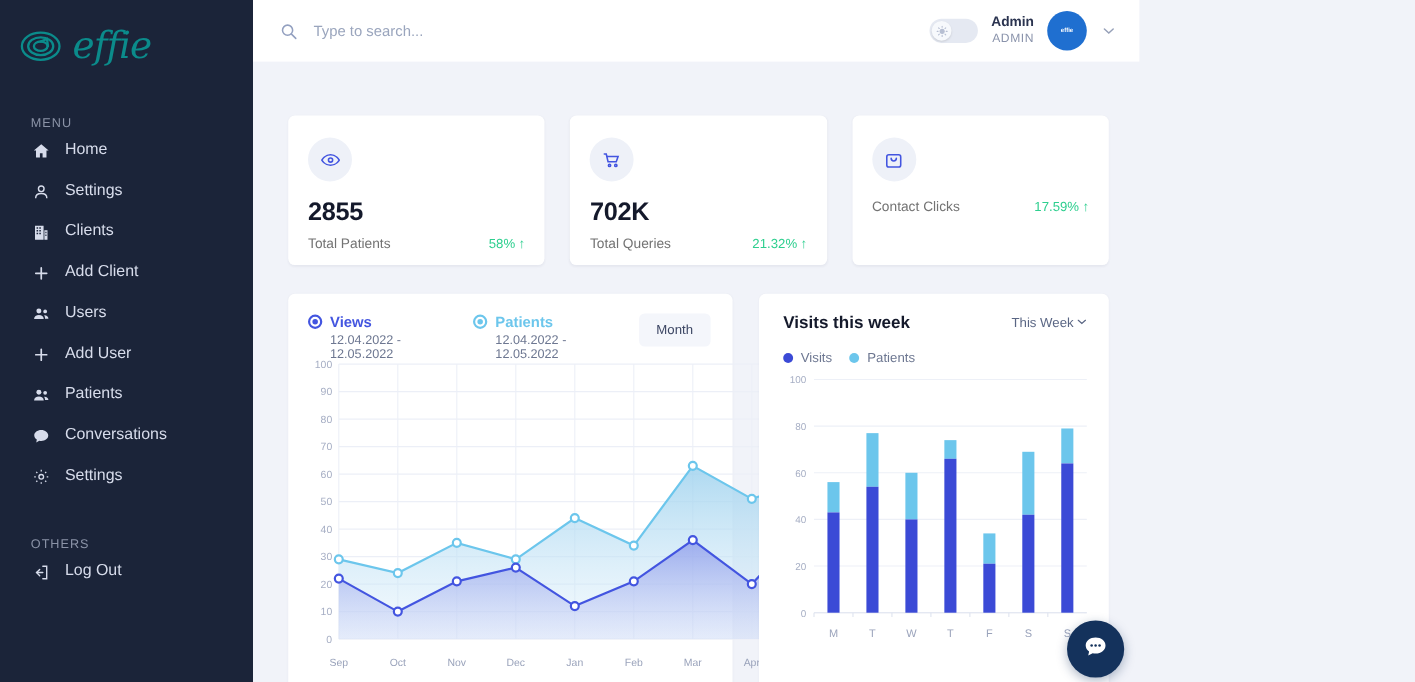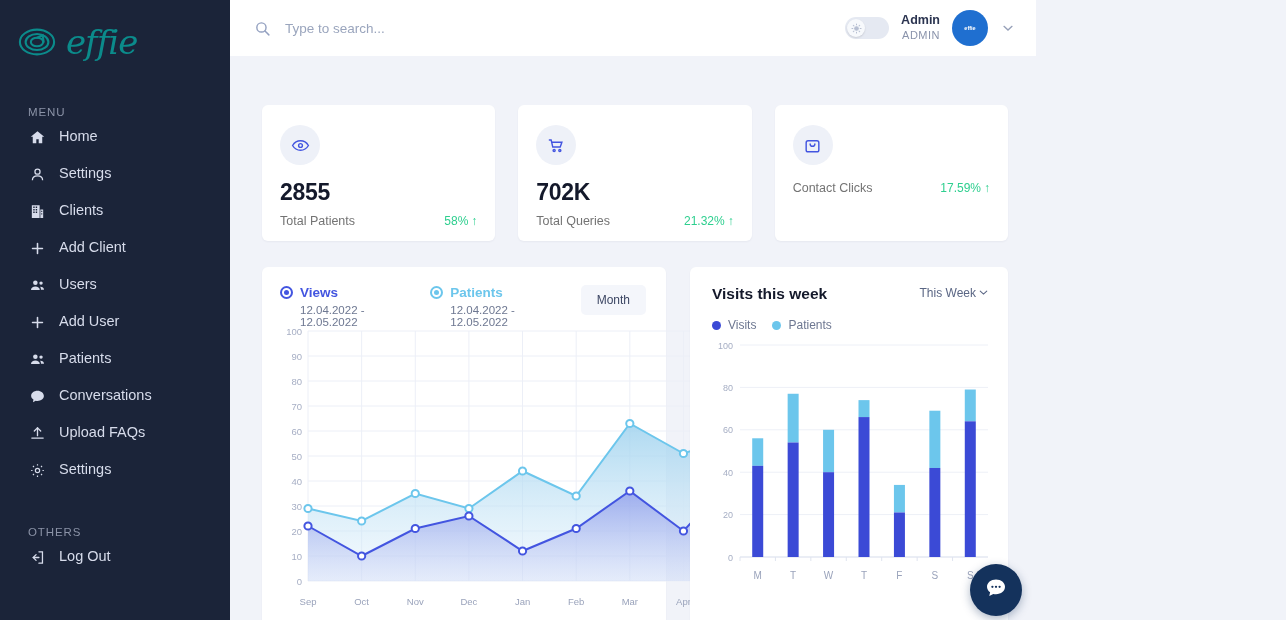--- a/index.html
+++ b/index.html
@@ -200,30 +200,20 @@
         </span>
       <span>Patients</span>
     </div>
     <div class="nav-item">
       <span class="nav-ico">
           <svg viewBox="0 0 24 24" fill="currentColor">
             <path d="M12 4C7 4 3 7.1 3 11c0 2.2 1.3 4.2 3.3 5.4L5.6 20l3.9-2c.8.2 1.6.3 2.5.3 5 0 9-3.1 9-7S17 4 12 4z"></path>
           </svg>
         </span>
       <span>Conversations</span>
-    </div>
-    <div class="nav-item">
-      <span class="nav-ico">
-          <svg viewBox="0 0 24 24" fill="none" stroke="currentColor" stroke-width="1.9" stroke-linecap="round">
-            <path d="M12 15V4"></path>
-            <path d="M7.5 8.5 12 4l4.5 4.5"></path>
-            <path d="M4 18.5h16"></path>
-          </svg>
-        </span>
-      <span>Upload FAQs</span>
     </div>
     <div class="nav-item">
       <span class="nav-ico">
           <svg viewBox="0 0 24 24" fill="none" stroke="currentColor" stroke-width="1.7">
             <circle cx="12" cy="12" r="3"></circle>
             <path d="M12 3v2M12 19v2M3 12h2M19 12h2M5.6 5.6l1.4 1.4M17 17l1.4 1.4M18.4 5.6 17 7M7 17l-1.4 1.4"></path>
           </svg>
         </span>
       <span>Settings</span>
     </div>

